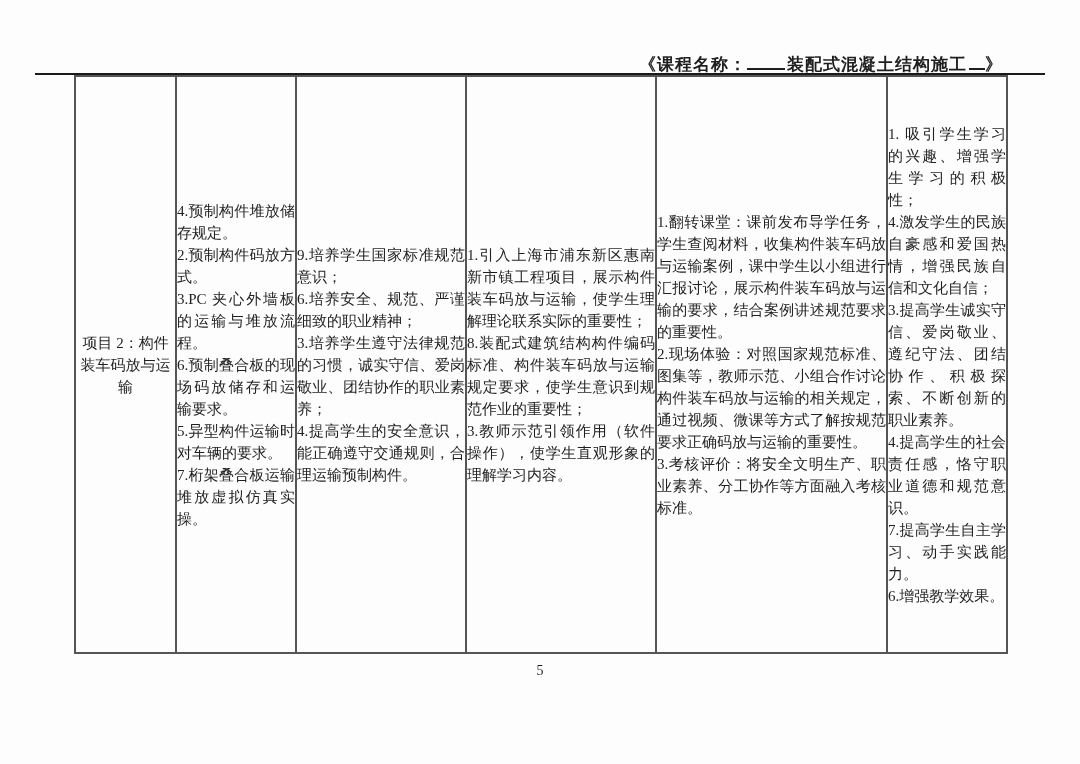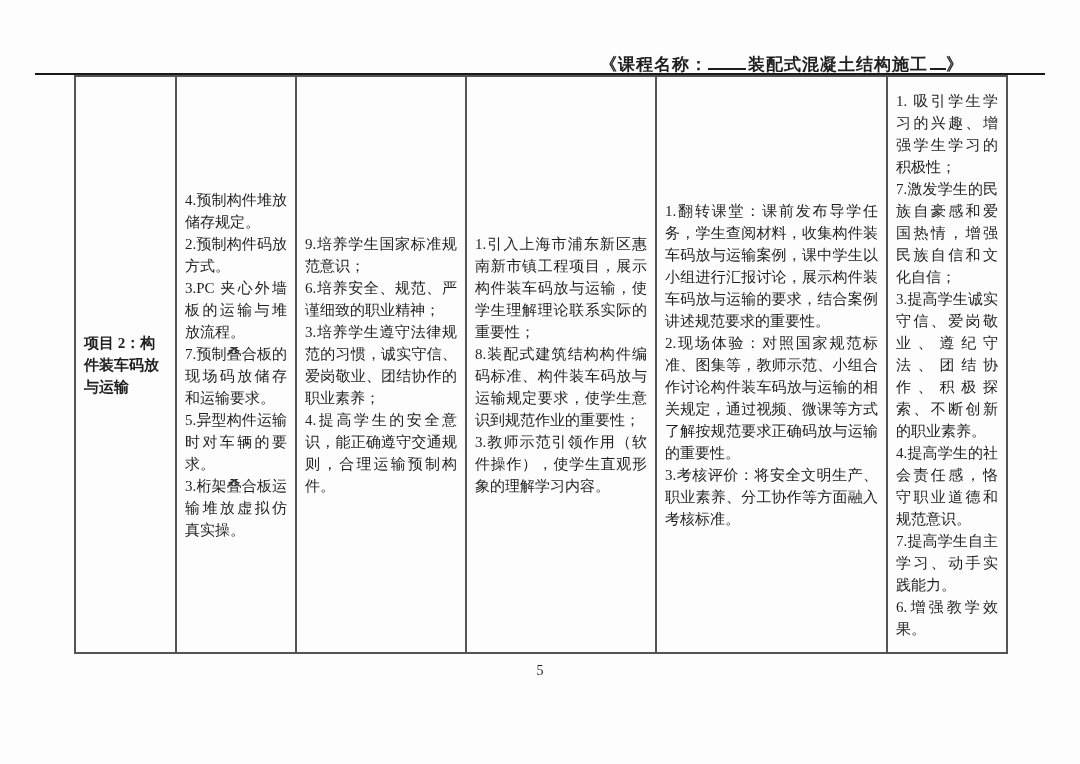--- a/index.html
+++ b/index.html
@@ -11,21 +11,21 @@
     position:relative;
     overflow:hidden;
   }
   .page{
     position:absolute;inset:0;
     background:#fdfdfd;
   }
   
   .course-header{
     position:absolute;
-    top:50px;left:600px;
+    top:50px;left:639px;
     font-size:17px;
     font-weight:bold;
     letter-spacing:1px;
     white-space:nowrap;
   }
   .blank-underline-left{
     display:inline-block;
     width:38px;height:1.05em;
     border-bottom:2px solid #1f1f1f;
   }
@@ -48,27 +48,28 @@
   table.lesson-table{
     position:absolute;
     top:75px;left:74px;
     width:932px;height:579px;
     border-collapse:collapse;
     table-layout:fixed;
   }
   .lesson-table td{
     border:2px solid #555;
     vertical-align:middle;
-    padding:4px 8px;
+    padding:4px 0;
     font-size:15px;
     line-height:22px;
     overflow:hidden;
   }
   .cell-project{
-    font-weight:bold;
+    text-align:center;
+    font-weight:normal;
     font-size:17px;
     line-height:26px;
     padding:4px 3px;
   }
   .cell-item{
     margin:0;
     text-align:justify;
     text-justify:inter-ideograph;
   }
   
@@ -100,43 +101,43 @@
       <col style="width:231px">
       <col style="width:120px">
     </colgroup>
     <tbody>
       <tr>
         <td class="cell-project">项目 2：构件装车码放与运输</td>
         <td>
             <p class="cell-item">4.预制构件堆放储存规定。</p>
             <p class="cell-item">2.预制构件码放方式。</p>
             <p class="cell-item">3.PC 夹心外墙板的运输与堆放流程。</p>
-            <p class="cell-item">7.预制叠合板的现场码放储存和运输要求。</p>
+            <p class="cell-item">6.预制叠合板的现场码放储存和运输要求。</p>
             <p class="cell-item">5.异型构件运输时对车辆的要求。</p>
-            <p class="cell-item">3.桁架叠合板运输堆放虚拟仿真实操。</p>
+            <p class="cell-item">7.桁架叠合板运输堆放虚拟仿真实操。</p>
           </td>
         <td>
             <p class="cell-item">9.培养学生国家标准规范意识；</p>
             <p class="cell-item">6.培养安全、规范、严谨细致的职业精神；</p>
             <p class="cell-item">3.培养学生遵守法律规范的习惯，诚实守信、爱岗敬业、团结协作的职业素养；</p>
             <p class="cell-item">4.提高学生的安全意识，能正确遵守交通规则，合理运输预制构件。</p>
           </td>
         <td>
             <p class="cell-item">1.引入上海市浦东新区惠南新市镇工程项目，展示构件装车码放与运输，使学生理解理论联系实际的重要性；</p>
             <p class="cell-item">8.装配式建筑结构构件编码标准、构件装车码放与运输规定要求，使学生意识到规范作业的重要性；</p>
             <p class="cell-item">3.教师示范引领作用（软件操作），使学生直观形象的理解学习内容。</p>
           </td>
         <td>
             <p class="cell-item">1.翻转课堂：课前发布导学任务，学生查阅材料，收集构件装车码放与运输案例，课中学生以小组进行汇报讨论，展示构件装车码放与运输的要求，结合案例讲述规范要求的重要性。</p>
             <p class="cell-item">2.现场体验：对照国家规范标准、图集等，教师示范、小组合作讨论构件装车码放与运输的相关规定，通过视频、微课等方式了解按规范要求正确码放与运输的重要性。</p>
             <p class="cell-item">3.考核评价：将安全文明生产、职业素养、分工协作等方面融入考核标准。</p>
           </td>
         <td>
             <p class="cell-item">1. 吸引学生学习的兴趣、增强学生学习的积极性；</p>
-            <p class="cell-item">7.激发学生的民族自豪感和爱国热情，增强民族自信和文化自信；</p>
+            <p class="cell-item">4.激发学生的民族自豪感和爱国热情，增强民族自信和文化自信；</p>
             <p class="cell-item">3.提高学生诚实守信、爱岗敬业、遵纪守法、团结协作、积极探索、不断创新的职业素养。</p>
             <p class="cell-item">4.提高学生的社会责任感，恪守职业道德和规范意识。</p>
             <p class="cell-item">7.提高学生自主学习、动手实践能力。</p>
             <p class="cell-item">6.增强教学效果。</p>
           </td>
       </tr>
     </tbody>
   </table>
 
   <div class="page-footer">5</div>

